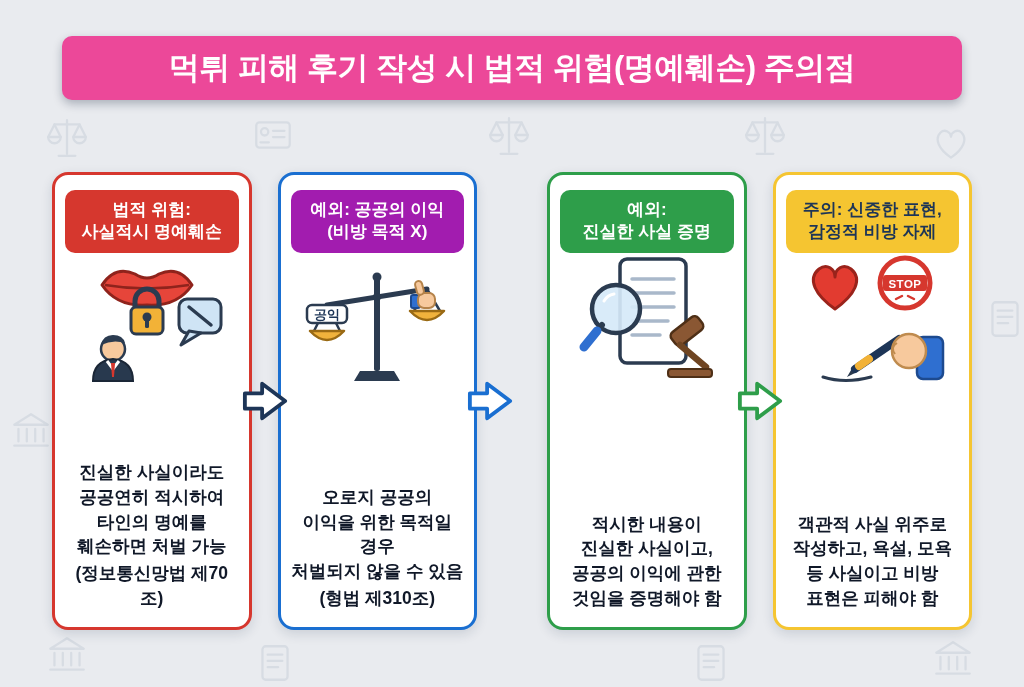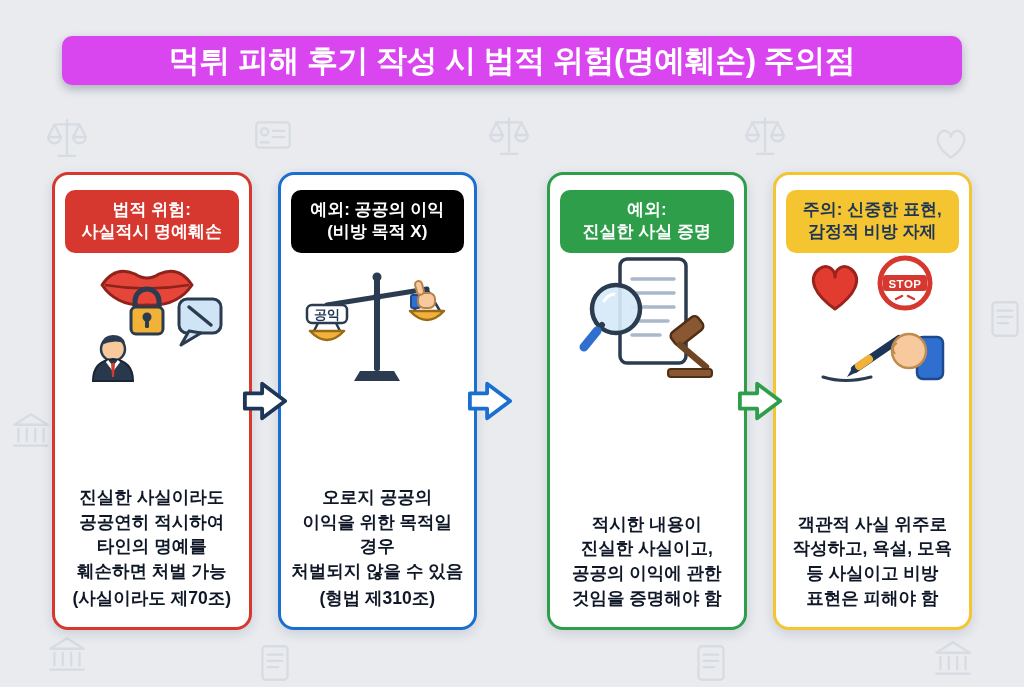--- a/index.html
+++ b/index.html
@@ -6,22 +6,22 @@
   html, body { width: 1024px; height: 687px; }
   body {
     position: relative;
     background: #e9ebef;
     overflow: hidden;
     font-family: "Liberation Sans", sans-serif;
   }
   .wm { position: absolute; color: #7e91a6; opacity: .16; }
 
   .title-bar {
-    position: absolute; left: 62px; top: 36px; width: 900px; height: 49px;
-    background: #d946ef; border-radius: 10px;
+    position: absolute; left: 62px; top: 36px; width: 900px; height: 64px;
+    background: #ec4899; border-radius: 10px;
     display: flex; align-items: center; justify-content: center;
     box-shadow: 0 4px 10px rgba(10,25,50,.28);
   }
   .title-bar h1 {
     color: #ffffff; font-size: 31px; font-weight: 800; letter-spacing: -0.5px;
     white-space: nowrap;
   }
 
   .cards-row {
     position: absolute; left: 52px; top: 172px; width: 920px;
@@ -39,21 +39,21 @@
   .card.blue   { border-color: #1a6fd1; }
   .card.green  { border-color: #2e9e4a; margin-left: 44px; }
   .card.yellow { border-color: #f5c531; }
 
   .badge {
     width: 100%; border-radius: 10px; padding: 9px 6px;
     color: #ffffff; font-weight: 700; font-size: 17px; line-height: 1.32;
     text-align: center; white-space: pre-line;
   }
   .badge.red    { background: #d6372e; }
-  .badge.blue   { background: #000000; }
+  .badge.blue   { background: #a21caf; }
   .badge.green  { background: #2e9e4a; }
   .badge.yellow { background: #f5c531; color: #1d3557; }
 
   .icon-area { flex: 1; display: flex; align-items: flex-start; justify-content: center; width: 100%; }
 
   .body-text, .law-text {
     font-size: 17.5px; font-weight: 700; color: #101828;
     text-align: center; line-height: 1.42; white-space: pre-line;
   }
   .law-text { margin-top: 2px; }
@@ -170,21 +170,21 @@
         <path d="M24 92 Q26 82 36 82 Q46 82 48 90 Q36 86 24 92 Z" fill="#2b3b50"></path>
         <path d="M16 128 Q16 108 36 106 Q56 108 56 128 Z" fill="#28394e" stroke="#1a2636" stroke-width="2"></path>
         <path d="M30 108 L36 116 L42 108" fill="none" stroke="#ffffff" stroke-width="3"></path>
         <path d="M34 110 L38 110 L37 124 L35 124 Z" fill="#d6372e"></path>
       </svg>
     </div>
     <div class="body-text">진실한 사실이라도
 공공연히 적시하여
 타인의 명예를
 훼손하면 처벌 가능</div>
-    <div class="law-text">(사실이라도 제70조)</div>
+    <div class="law-text">(정보통신망법 제70조)</div>
   </div>
 
   <div class="arrow">
     <svg width="46" height="44" viewBox="0 0 48 44">
       <path d="M3 14 H21 V4 L45 22 L21 40 V30 H3 Z" fill="#ffffff" stroke="#1d3557" stroke-width="4" stroke-linejoin="round"></path>
     </svg>
   </div>
 
   <div class="card blue">
     <div class="badge blue">예외: 공공의 이익

